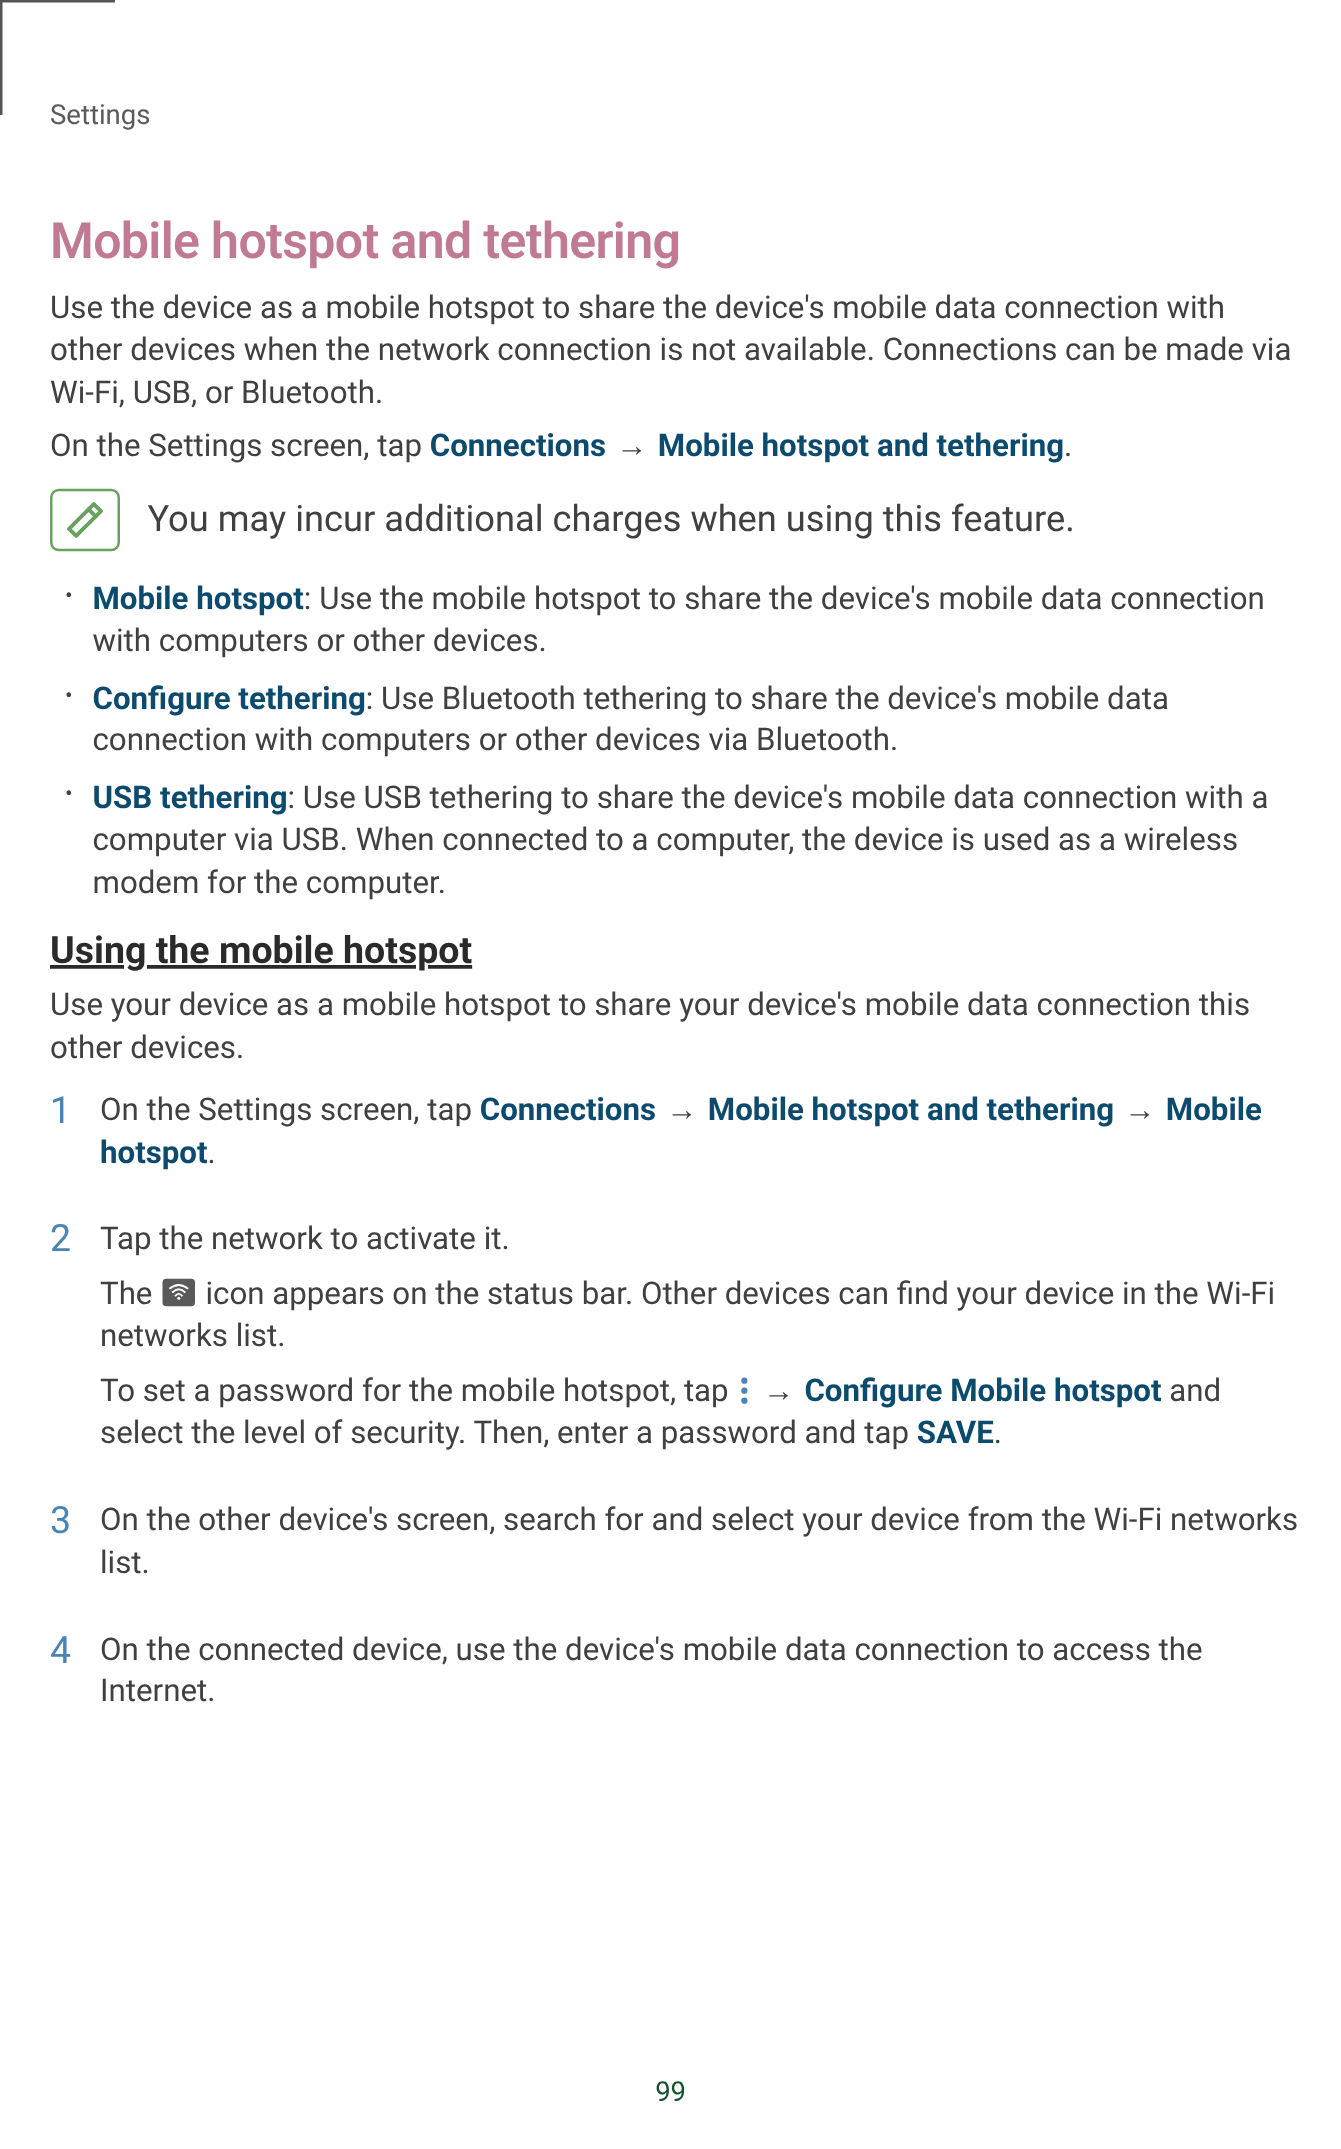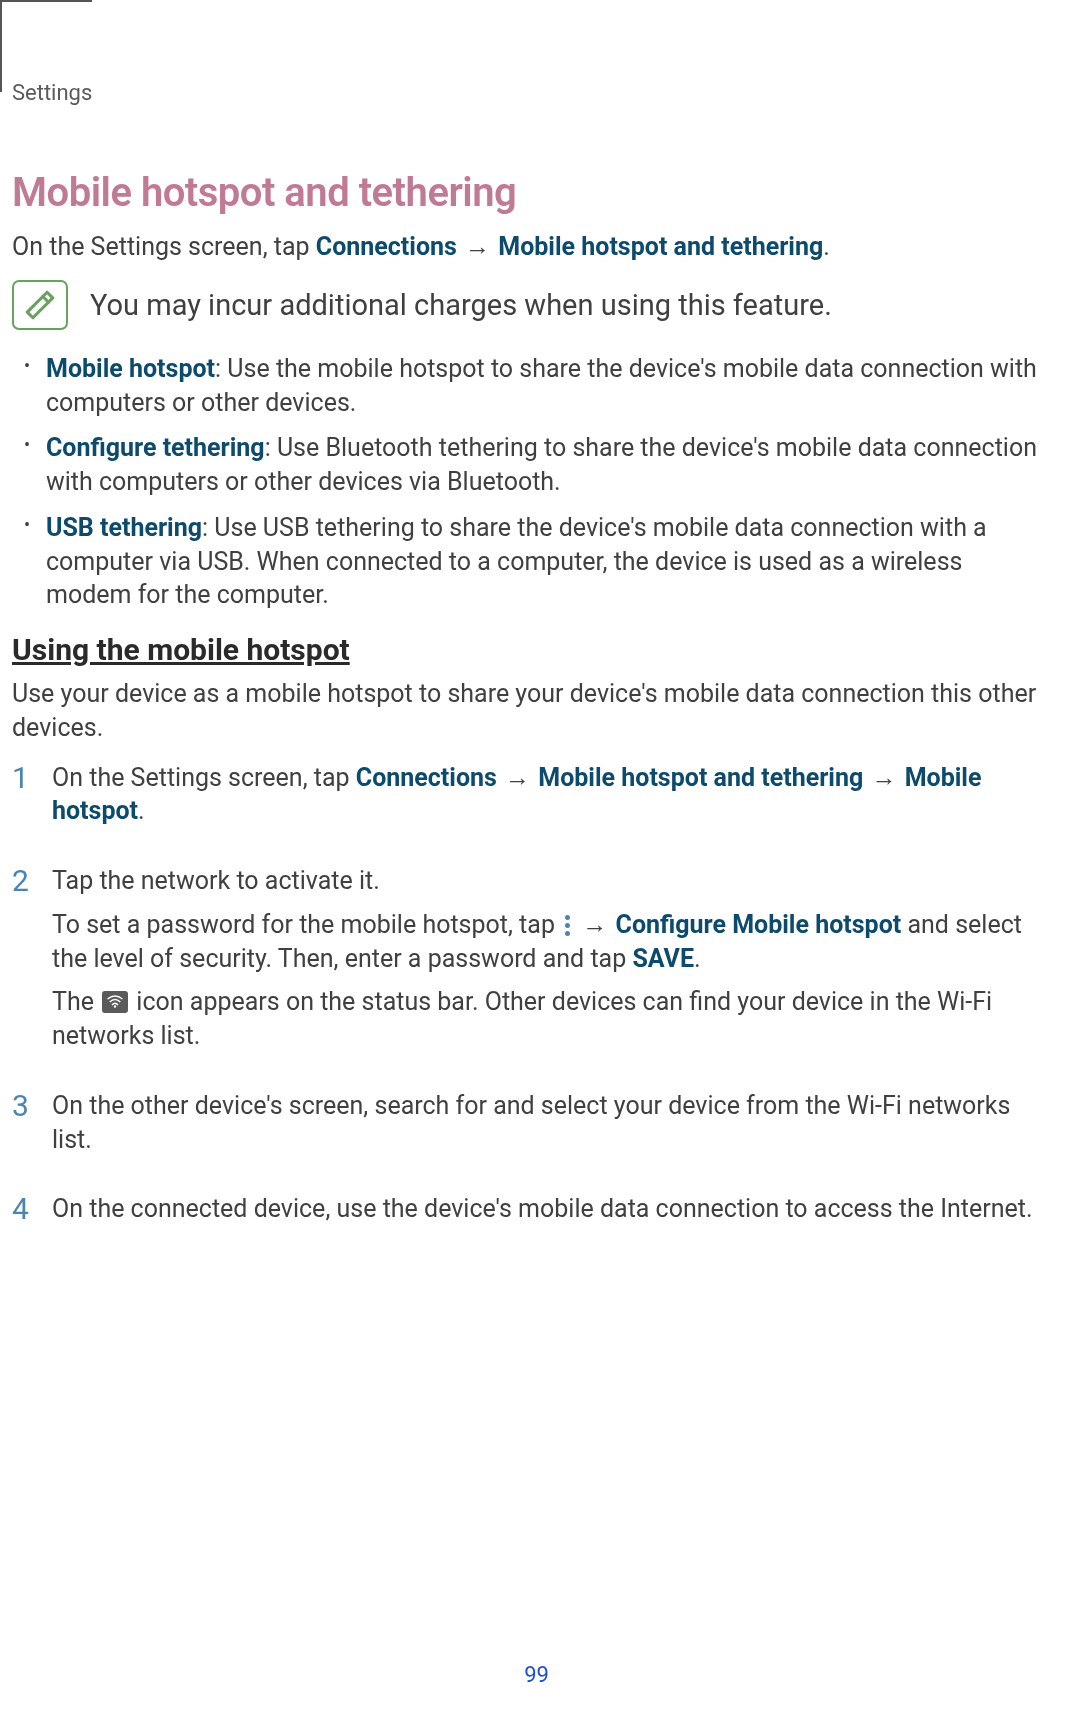--- a/index.html
+++ b/index.html
@@ -7,21 +7,21 @@
     padding: 0;
     font-family: -apple-system, BlinkMacSystemFont, "Segoe UI", Roboto, Helvetica, Arial, sans-serif;
     color: #3a3a3a;
     background: #fff;
     width: 1073px;
     height: 1719px;
     box-sizing: border-box;
     position: relative;
   }
   .page {
-    padding: 80px 30px 40px 12px;
+    padding: 80px 30px 40px 40px;
     box-sizing: border-box;
     height: 100%;
     position: relative;
   }
   .corner-border {
     position: absolute;
     top: 0;
     left: 0;
     width: 90px;
     height: 90px;
@@ -155,33 +155,34 @@
     border-radius: 50%;
   }
   .arrow { margin: 0 2px; }
   .page-number {
     position: absolute;
     bottom: 32px;
     left: 0;
     right: 0;
     text-align: center;
     font-size: 22px;
-    color: #1d4ed8;
+    color: #14532d;
   }
 </style>
 </head>
 <body>
 
 <div class="page">
   <div class="corner-border"></div>
 
   <div class="breadcrumb">Settings</div>
 
   <h1 class="section-title">Mobile hotspot and tethering</h1>
 
+  <p class="body">Use the device as a mobile hotspot to share the device's mobile data connection with other devices when the network connection is not available. Connections can be made via Wi-Fi, USB, or Bluetooth.</p>
 
   <p class="nav-line">
     <span>On the Settings screen, tap </span><span class="bold">Connections</span>
     <span class="arrow">→</span>
     <span class="bold">Mobile hotspot and tethering</span><span>.</span>
   </p>
 
   <div class="note-row">
     <div class="note-icon">
       <svg viewBox="0 0 24 24" fill="none" stroke="#6aa160" stroke-width="2.2" stroke-linecap="round" stroke-linejoin="round">
@@ -221,38 +222,38 @@
           <span class="bold">Mobile hotspot</span><span>.</span>
         </p>
       </div>
     </div>
 
     <div class="step">
       <div class="step-num">2</div>
       <div class="step-body">
         <p>Tap the network to activate it.</p>
         <p>
-          <span>To set a password for the mobile hotspot, tap </span><span class="more-dots">
-              <span></span>
-              <span></span>
-              <span></span>
-            </span>
-          <span class="arrow">→</span>
-          <span class="bold">Configure Mobile hotspot</span><span> and select the level of security. Then, enter a password and tap </span><span class="bold">SAVE</span><span>.</span>
-        </p>
-        <p>
           <span>The </span><span class="inline-icon">
             <svg viewBox="0 0 24 16">
               <path d="M2 4 Q12 -4 22 4" stroke="#fff" stroke-width="2" fill="none"></path>
               <path d="M5 8 Q12 1 19 8" stroke="#fff" stroke-width="2" fill="none"></path>
               <path d="M8 12 Q12 7 16 12" stroke="#fff" stroke-width="2" fill="none"></path>
               <circle cx="12" cy="14" r="1.6" fill="#fff"></circle>
             </svg>
           </span><span> icon appears on the status bar. Other devices can find your device in the Wi-Fi networks list.</span>
         </p>
+        <p>
+          <span>To set a password for the mobile hotspot, tap </span><span class="more-dots">
+              <span></span>
+              <span></span>
+              <span></span>
+            </span>
+          <span class="arrow">→</span>
+          <span class="bold">Configure Mobile hotspot</span><span> and select the level of security. Then, enter a password and tap </span><span class="bold">SAVE</span><span>.</span>
+        </p>
       </div>
     </div>
 
     <div class="step">
       <div class="step-num">3</div>
       <div class="step-body">
         <p>On the other device's screen, search for and select your device from the Wi-Fi networks list.</p>
       </div>
     </div>
 

